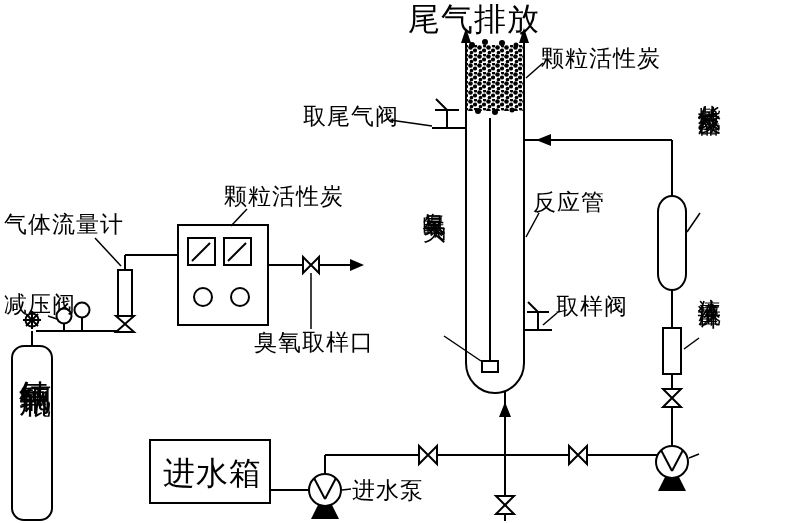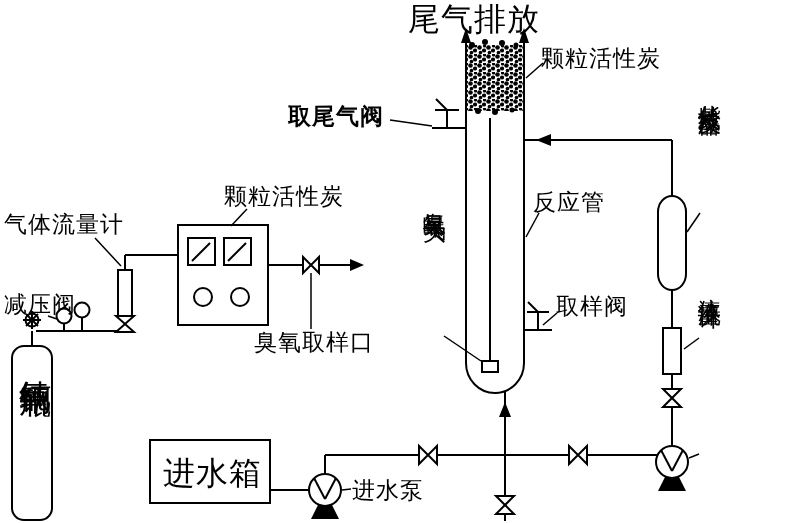--- a/index.html
+++ b/index.html
@@ -183,21 +183,21 @@
       <line x1="557" y1="313" x2="543" y2="325"></line>
       <line x1="699" y1="338" x2="684" y2="349"></line>
       <line x1="689" y1="458" x2="699" y2="454"></line>
       <line x1="342" y1="490" x2="351" y2="489"></line>
     </g>
   </g>
 </svg>
 
 <div class="lbl big" style="left:408px; top:2px;">尾气排放</div>
 <div class="lbl" style="left:541px; top:46px;">颗粒活性炭</div>
-<div class="lbl" style="left:288px; top:104px;font-weight:bold;">取尾气阀</div>
+<div class="lbl" style="left:303px; top:104px;">取尾气阀</div>
 <div class="lbl v" style="left:696px; top:86px;">紫外线反应器</div>
 <div class="lbl" style="left:224px; top:184px;">颗粒活性炭</div>
 <div class="lbl" style="left:4px; top:212px;text-align:right;">气体流量计</div>
 <div class="lbl" style="left:4px; top:292px;">减压阀</div>
 <div class="lbl v big" style="left:17px; top:355px;">纯氧钢瓶</div>
 <div class="lbl" style="left:254px; top:330px;">臭氧取样口</div>
 <div class="lbl v" style="left:421px; top:194px;">臭氧曝气头</div>
 <div class="lbl" style="left:533px; top:190px;">反应管</div>
 <div class="lbl" style="left:556px; top:294px;">取样阀</div>
 <div class="lbl v" style="left:696px; top:280px;">液体流量计</div>

